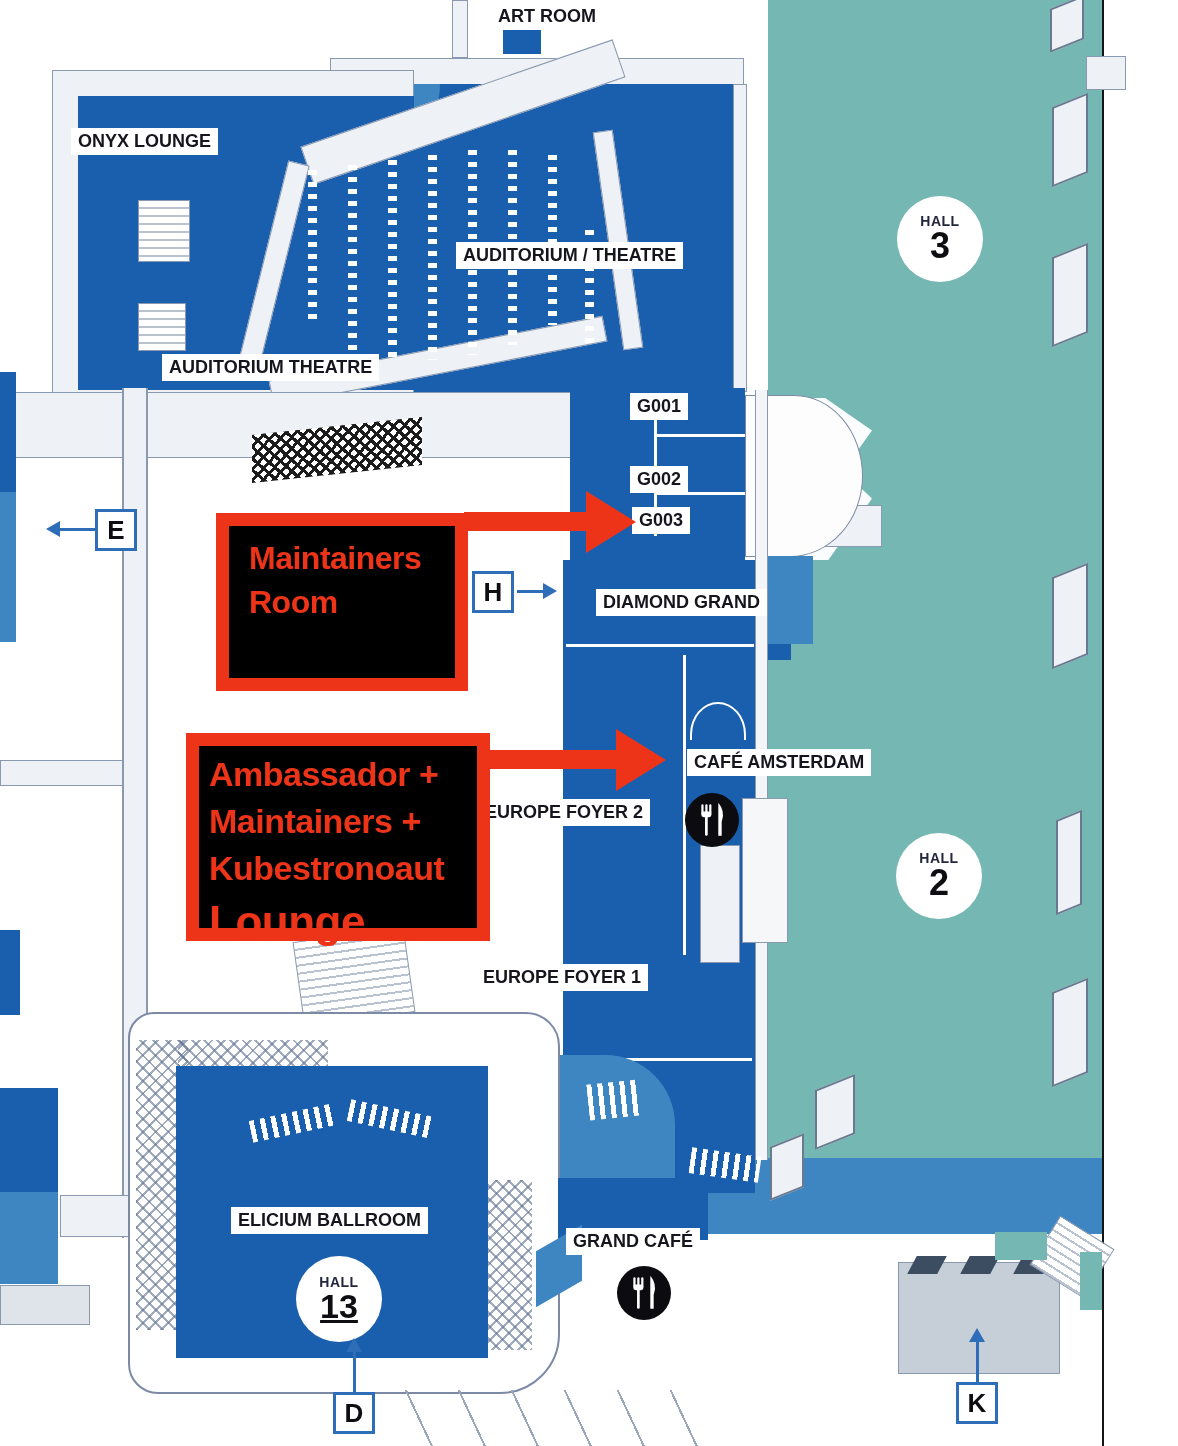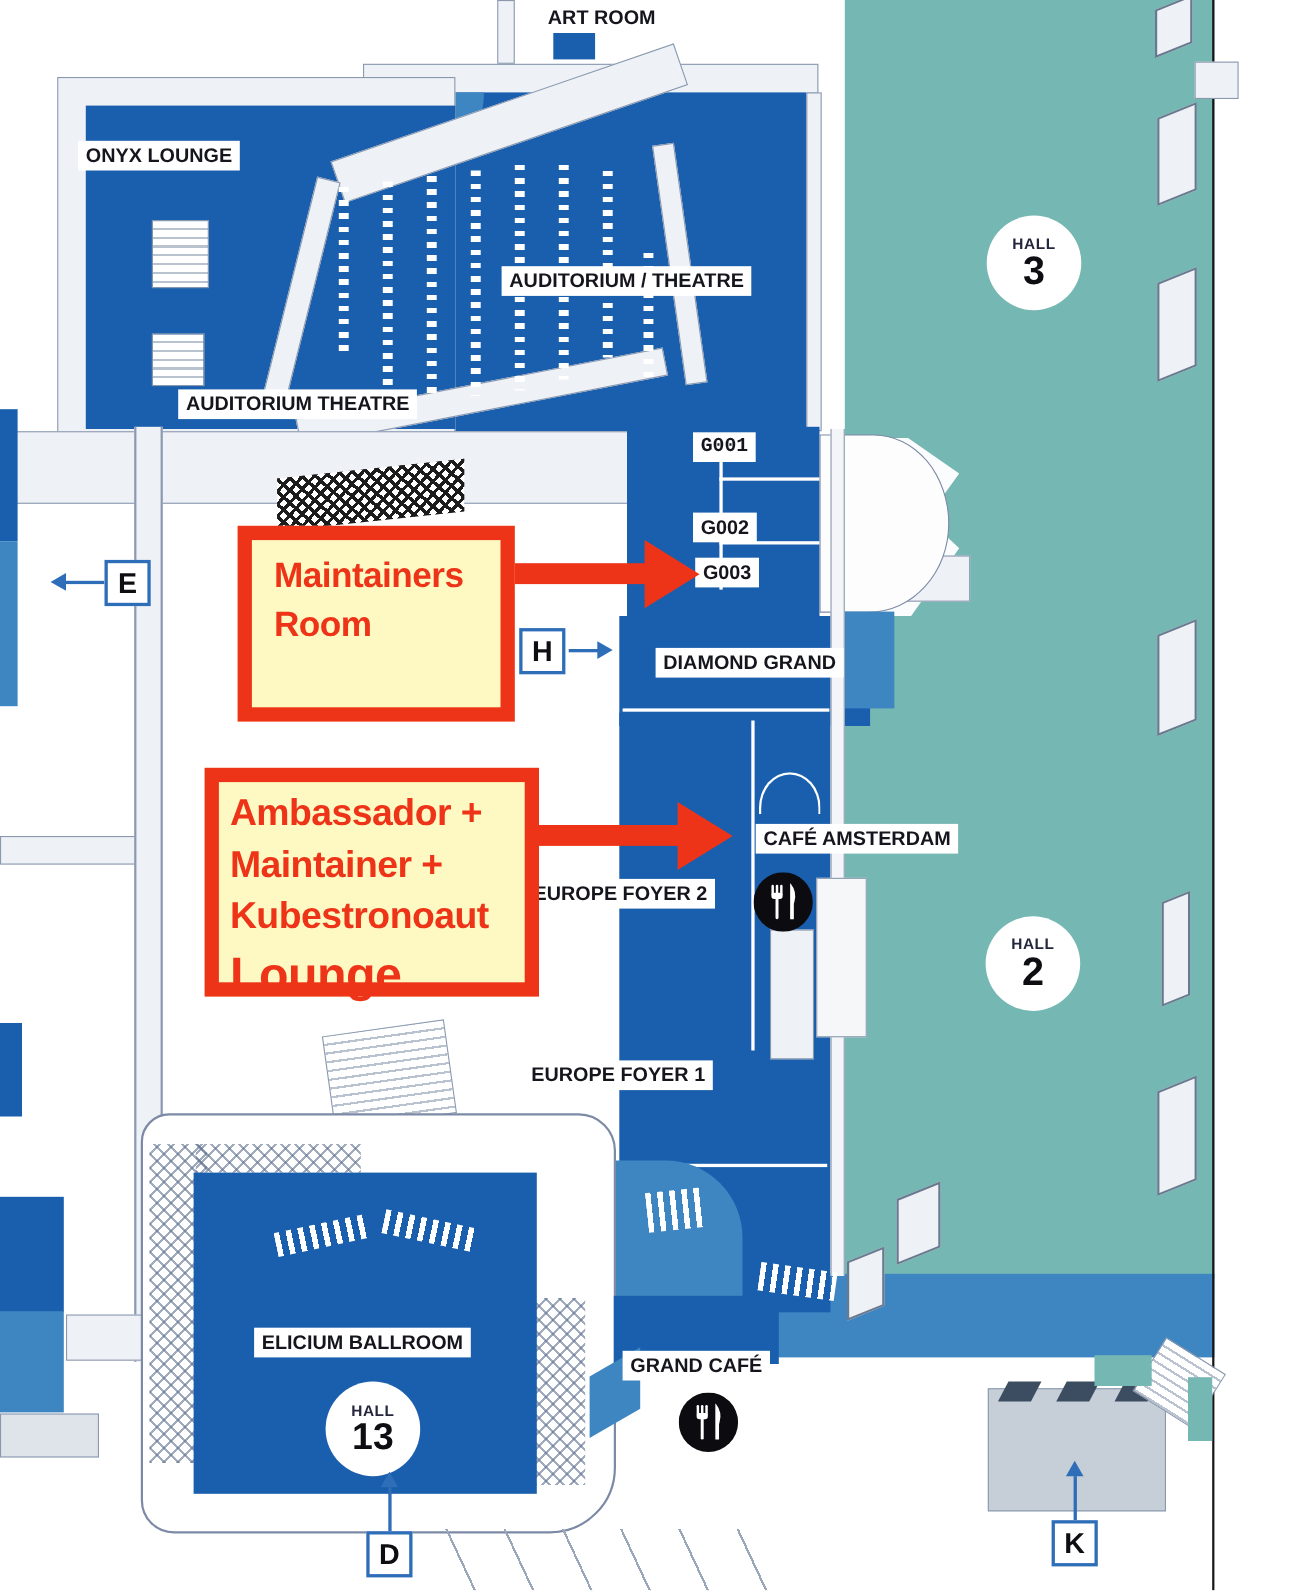--- a/index.html
+++ b/index.html
@@ -32,21 +32,21 @@
   .exitb{position:absolute;width:42px;height:42px;background:#fff;border:3px solid #2e6db8;
          box-sizing:border-box;z-index:35;display:flex;align-items:center;justify-content:center;
          font-weight:700;font-size:26px;color:#0d0d12;}
   .arrl{position:absolute;background:#2e6db8;z-index:34;}
   .ahL{position:absolute;width:0;height:0;border-top:8px solid transparent;border-bottom:8px solid transparent;
        border-right:14px solid #2e6db8;z-index:34;}
   .ahR{position:absolute;width:0;height:0;border-top:8px solid transparent;border-bottom:8px solid transparent;
        border-left:14px solid #2e6db8;z-index:34;}
   .ahU{position:absolute;width:0;height:0;border-left:8px solid transparent;border-right:8px solid transparent;
        border-bottom:14px solid #2e6db8;z-index:34;}
-  .redbox{position:absolute;background:#fef9c3;border:13px solid #ee3418;box-sizing:border-box;z-index:40;}
+  .redbox{position:absolute;background:#000000;border:13px solid #ee3418;box-sizing:border-box;z-index:40;margin-top:35px;}
   .rl{color:#ee3418;font-weight:700;font-size:32px;line-height:1.38;letter-spacing:-.5px;}
   .rbar{position:absolute;background:#ee3418;height:19px;z-index:39;}
   .rhead{position:absolute;width:0;height:0;border-top:31px solid transparent;
          border-bottom:31px solid transparent;border-left:50px solid #ee3418;z-index:39;}
   .foodicon{position:absolute;z-index:32;}
   .notch{background:#3c4d61;transform:skewX(-28deg);}
 </style>
 </head>
 <body>
 
@@ -152,28 +152,28 @@
   <div class="hall" style="left:897px;top:196px;">
     <span class="hw">HALL</span>
     <span class="hn">3</span>
   </div>
   <div class="hall" style="left:896px;top:833px;">
     <span class="hw">HALL</span>
     <span class="hn">2</span>
   </div>
   <div class="hall" style="left:296px;top:1256px;">
     <span class="hw">HALL</span>
-    <span class="hn" style="font-size:34px;">13</span>
+    <span class="hn" style="font-size:34px;text-decoration:underline;">13</span>
   </div>
 
   <div class="lbl" style="left:491px;top:3px;">ART ROOM</div>
   <div class="lbl" style="left:71px;top:128px;">ONYX LOUNGE</div>
   <div class="lbl" style="left:456px;top:242px;">AUDITORIUM / THEATRE</div>
   <div class="lbl" style="left:162px;top:354px;">AUDITORIUM THEATRE</div>
-  <div class="lbl" style="left:630px;top:393px;font-family:Liberation Mono, monospace;">G001</div>
+  <div class="lbl" style="left:630px;top:393px;">G001</div>
   <div class="lbl" style="left:630px;top:466px;">G002</div>
   <div class="lbl" style="left:632px;top:507px;">G003</div>
   <div class="lbl" style="left:596px;top:589px;">DIAMOND GRAND</div>
   <div class="lbl" style="left:687px;top:749px;">CAFÉ AMSTERDAM</div>
   <div class="lbl" style="left:478px;top:799px;">EUROPE FOYER 2</div>
   <div class="lbl" style="left:476px;top:964px;">EUROPE FOYER 1</div>
   <div class="lbl" style="left:231px;top:1207px;">ELICIUM BALLROOM</div>
   <div class="lbl" style="left:566px;top:1228px;">GRAND CAFÉ</div>
 
   <svg class="foodicon" style="left:685px;top:793px;" width="54" height="54" viewBox="0 0 48 48">
@@ -228,21 +228,21 @@
       <div class="rl">Maintainers</div>
       <div class="rl">Room</div>
     </div>
   </div>
   <div class="rbar" style="left:464px;top:512px;width:124px;"></div>
   <div class="rhead" style="left:586px;top:491px;"></div>
 
   <div class="redbox" style="left:186px;top:698px;width:304px;height:208px;">
     <div style="padding:5px 0 0 10px;">
       <div class="rl" style="font-size:34px;">Ambassador +</div>
-      <div class="rl" style="font-size:34px;">Maintainer +</div>
+      <div class="rl" style="font-size:34px;">Maintainers +</div>
       <div class="rl" style="font-size:34px;">Kubestronoaut</div>
       <div class="rl" style="font-size:44px;">Lounge</div>
     </div>
   </div>
   <div class="rbar" style="left:486px;top:750px;width:132px;"></div>
   <div class="rhead" style="left:616px;top:729px;"></div>
 
 </div>
 
 </body></html>

